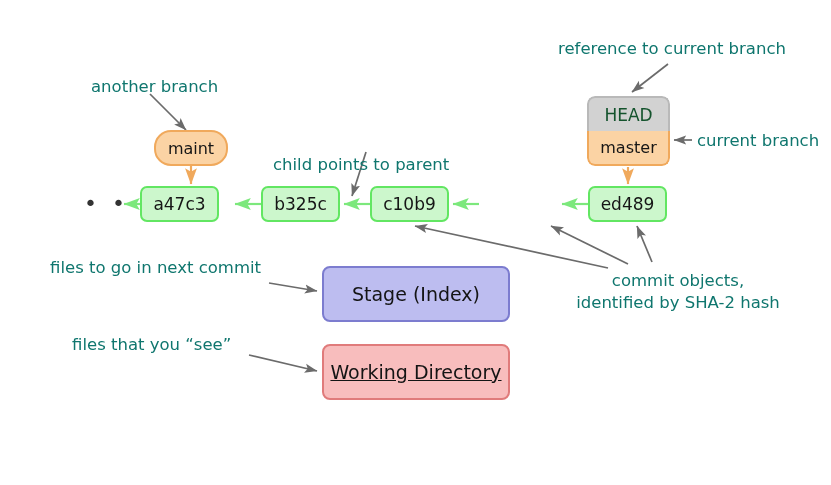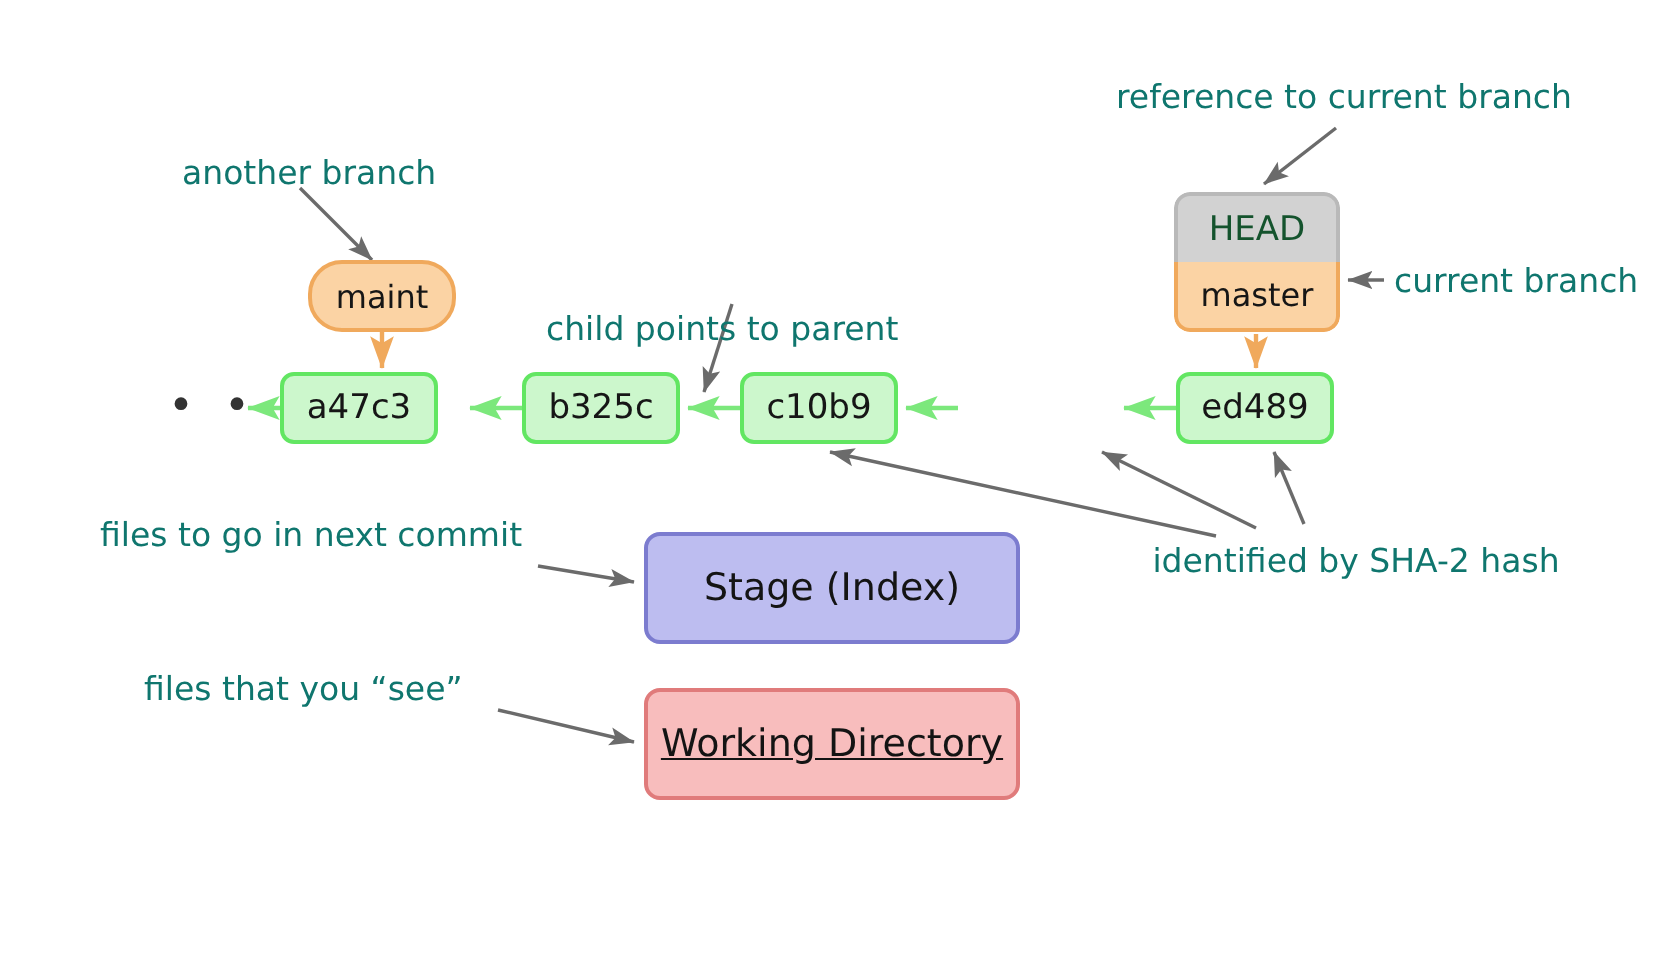--- a/index.html
+++ b/index.html
@@ -222,20 +222,21 @@
 
   <div class="note" style="left:91px; top:76px;">another branch</div>
 
   <div class="note" style="left:273px; top:116px;margin-top:38px;">child points to parent</div>
 
   <div class="note" style="left:558px; top:38px;">reference to current branch</div>
 
   <div class="note" style="left:697px; top:130px;">current branch</div>
 
   <div class="note centered" style="left:568px; top:270px; width:220px;">
+    <div>commit objects,</div>
     <div>identified by SHA-2 hash</div>
   </div>
 
   <div class="note" style="left:50px; top:257px;">files to go in next commit</div>
 
   <div class="note" style="left:72px; top:334px;">files that you “see”</div>
 
 </div>
 
 </body></html>

